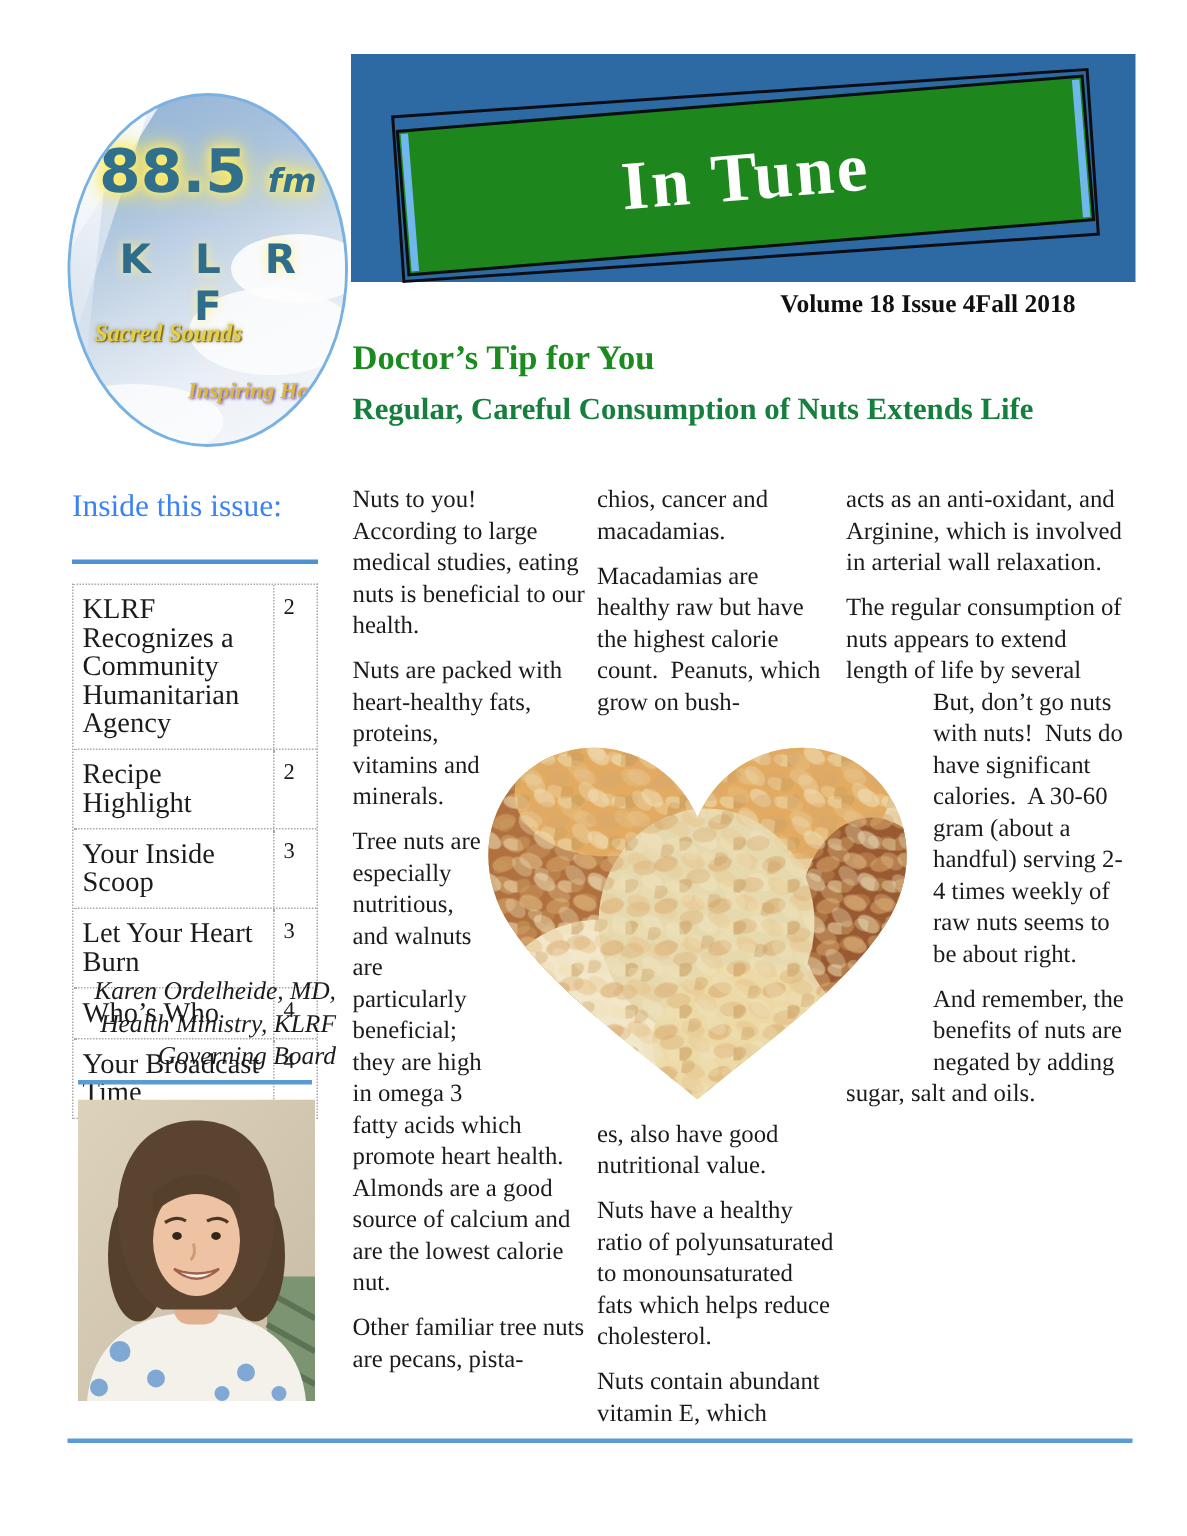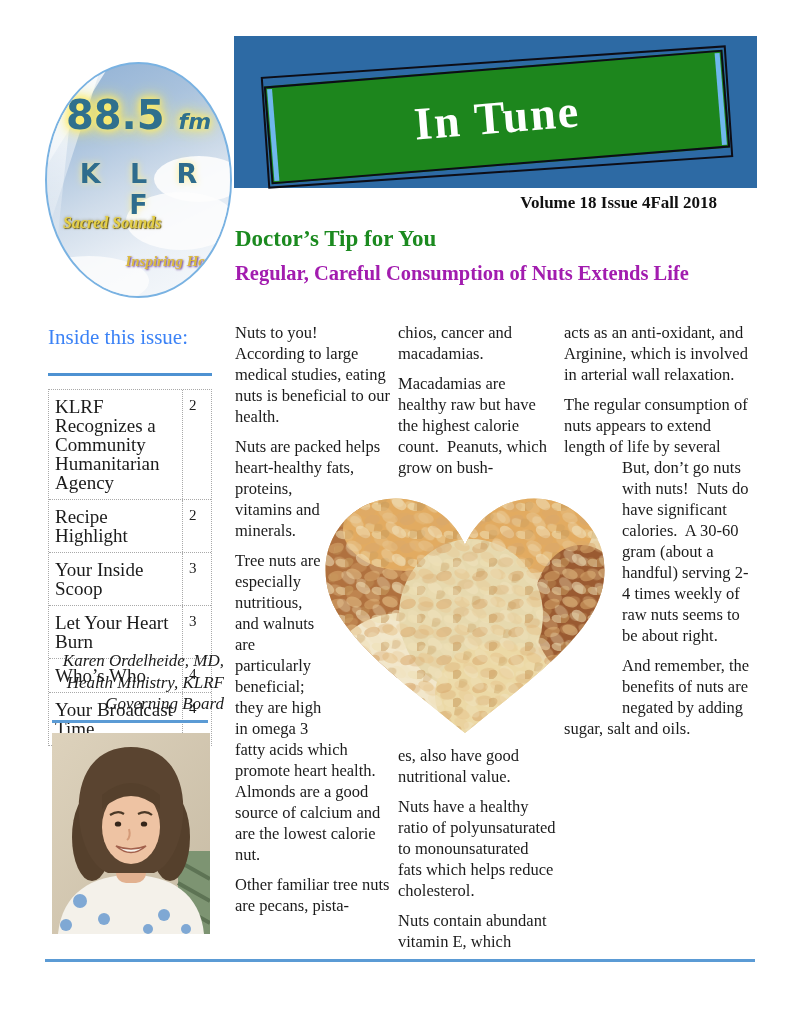--- a/index.html
+++ b/index.html
@@ -47,21 +47,21 @@
     transform:rotate(0.7deg); pointer-events:none;}
   .edge{position:absolute; top:1px; bottom:1px; width:5px; background:#6fb7ec;}
   .edge-l{left:1px;} .edge-r{right:1px;}
   .banner-title{color:#ffffff; font-weight:bold; font-size:46px; letter-spacing:2px;
     font-family:"Liberation Serif",serif;}
   .meta-row{left:234px; top:193px; width:523px; display:flex; justify-content:flex-end;
     padding:0 40px 0 74px; box-sizing:border-box; font-weight:bold; font-size:17px; color:#111;}
 
   
   .kicker{left:235px; top:226px; font-size:23px; font-weight:bold; color:#1b8a1f;}
-  .headline{left:235px; top:262px; font-size:20.5px; font-weight:bold; color:#a21caf;}
+  .headline{left:235px; top:262px; font-size:20.5px; font-weight:bold; color:#15803d;}
 
   
   .toc-title{left:48px; top:325px; font-size:21px; color:#3b82f6;}
   .toc-rule{left:48px; top:373px; width:164px; height:3px; background:#4e92d2;}
   .toc-table{left:48px; top:389px; width:164px; border:1px dotted #a9a9a9; box-sizing:border-box;}
   .toc-row{display:flex; border-bottom:1px dotted #a9a9a9;}
   .toc-row:last-child{border-bottom:none;}
   .toc-label{flex:1; padding:7px 4px 7px 6px; border-right:1px dotted #a9a9a9;
     font-size:19px; line-height:19px;}
   .toc-page{width:22px; padding:7px 0 7px 6px; font-size:15px;}
@@ -177,21 +177,21 @@
     <path d="M50,76 Q79,50 108,76 L108,62 Q79,38 50,62 Z" fill="#55402c"></path>
     <path d="M58,82 q8,-5 14,-1 M86,81 q8,-4 14,1" stroke="#4a3826" stroke-width="2.2" fill="none"></path>
     <ellipse cx="66" cy="91" rx="3.2" ry="2.6" fill="#35261a"></ellipse>
     <ellipse cx="92" cy="91" rx="3.2" ry="2.6" fill="#35261a"></ellipse>
     <path d="M77,96 q2,8 -2,11" stroke="#d49a78" stroke-width="2" fill="none"></path>
     <path d="M64,113 Q79,126 94,113 Q79,119 64,113 Z" fill="#f8f2ea" stroke="#a2604c" stroke-width="1.6"></path>
   </svg>
 
   <div class="abs col col1">
     <div class="p">Nuts to you!  According to large medical studies, eating nuts is beneficial to our health.</div>
-    <div class="p" style="margin-bottom:0;">Nuts are packed helps heart-healthy fats,</div>
+    <div class="p" style="margin-bottom:0;">Nuts are packed with heart-healthy fats,</div>
     <div class="sp-r"></div>
     <div class="p">proteins, vitamins and minerals.</div>
     <div class="p">Tree nuts are especially nutritious, and walnuts are particularly beneficial; they are high in omega 3 fatty acids which promote heart health.  Almonds are a good source of calcium and are the lowest calorie nut.</div>
     <div class="p">Other familiar tree nuts are pecans, pista-</div>
   </div>
 
   <div class="abs col col2">
     <div class="p">chios, cancer and macadamias.</div>
     <div class="p">Macadamias are healthy raw but have the highest calorie count.  Peanuts, which grow on bush-</div>
     <div class="gap"></div>

